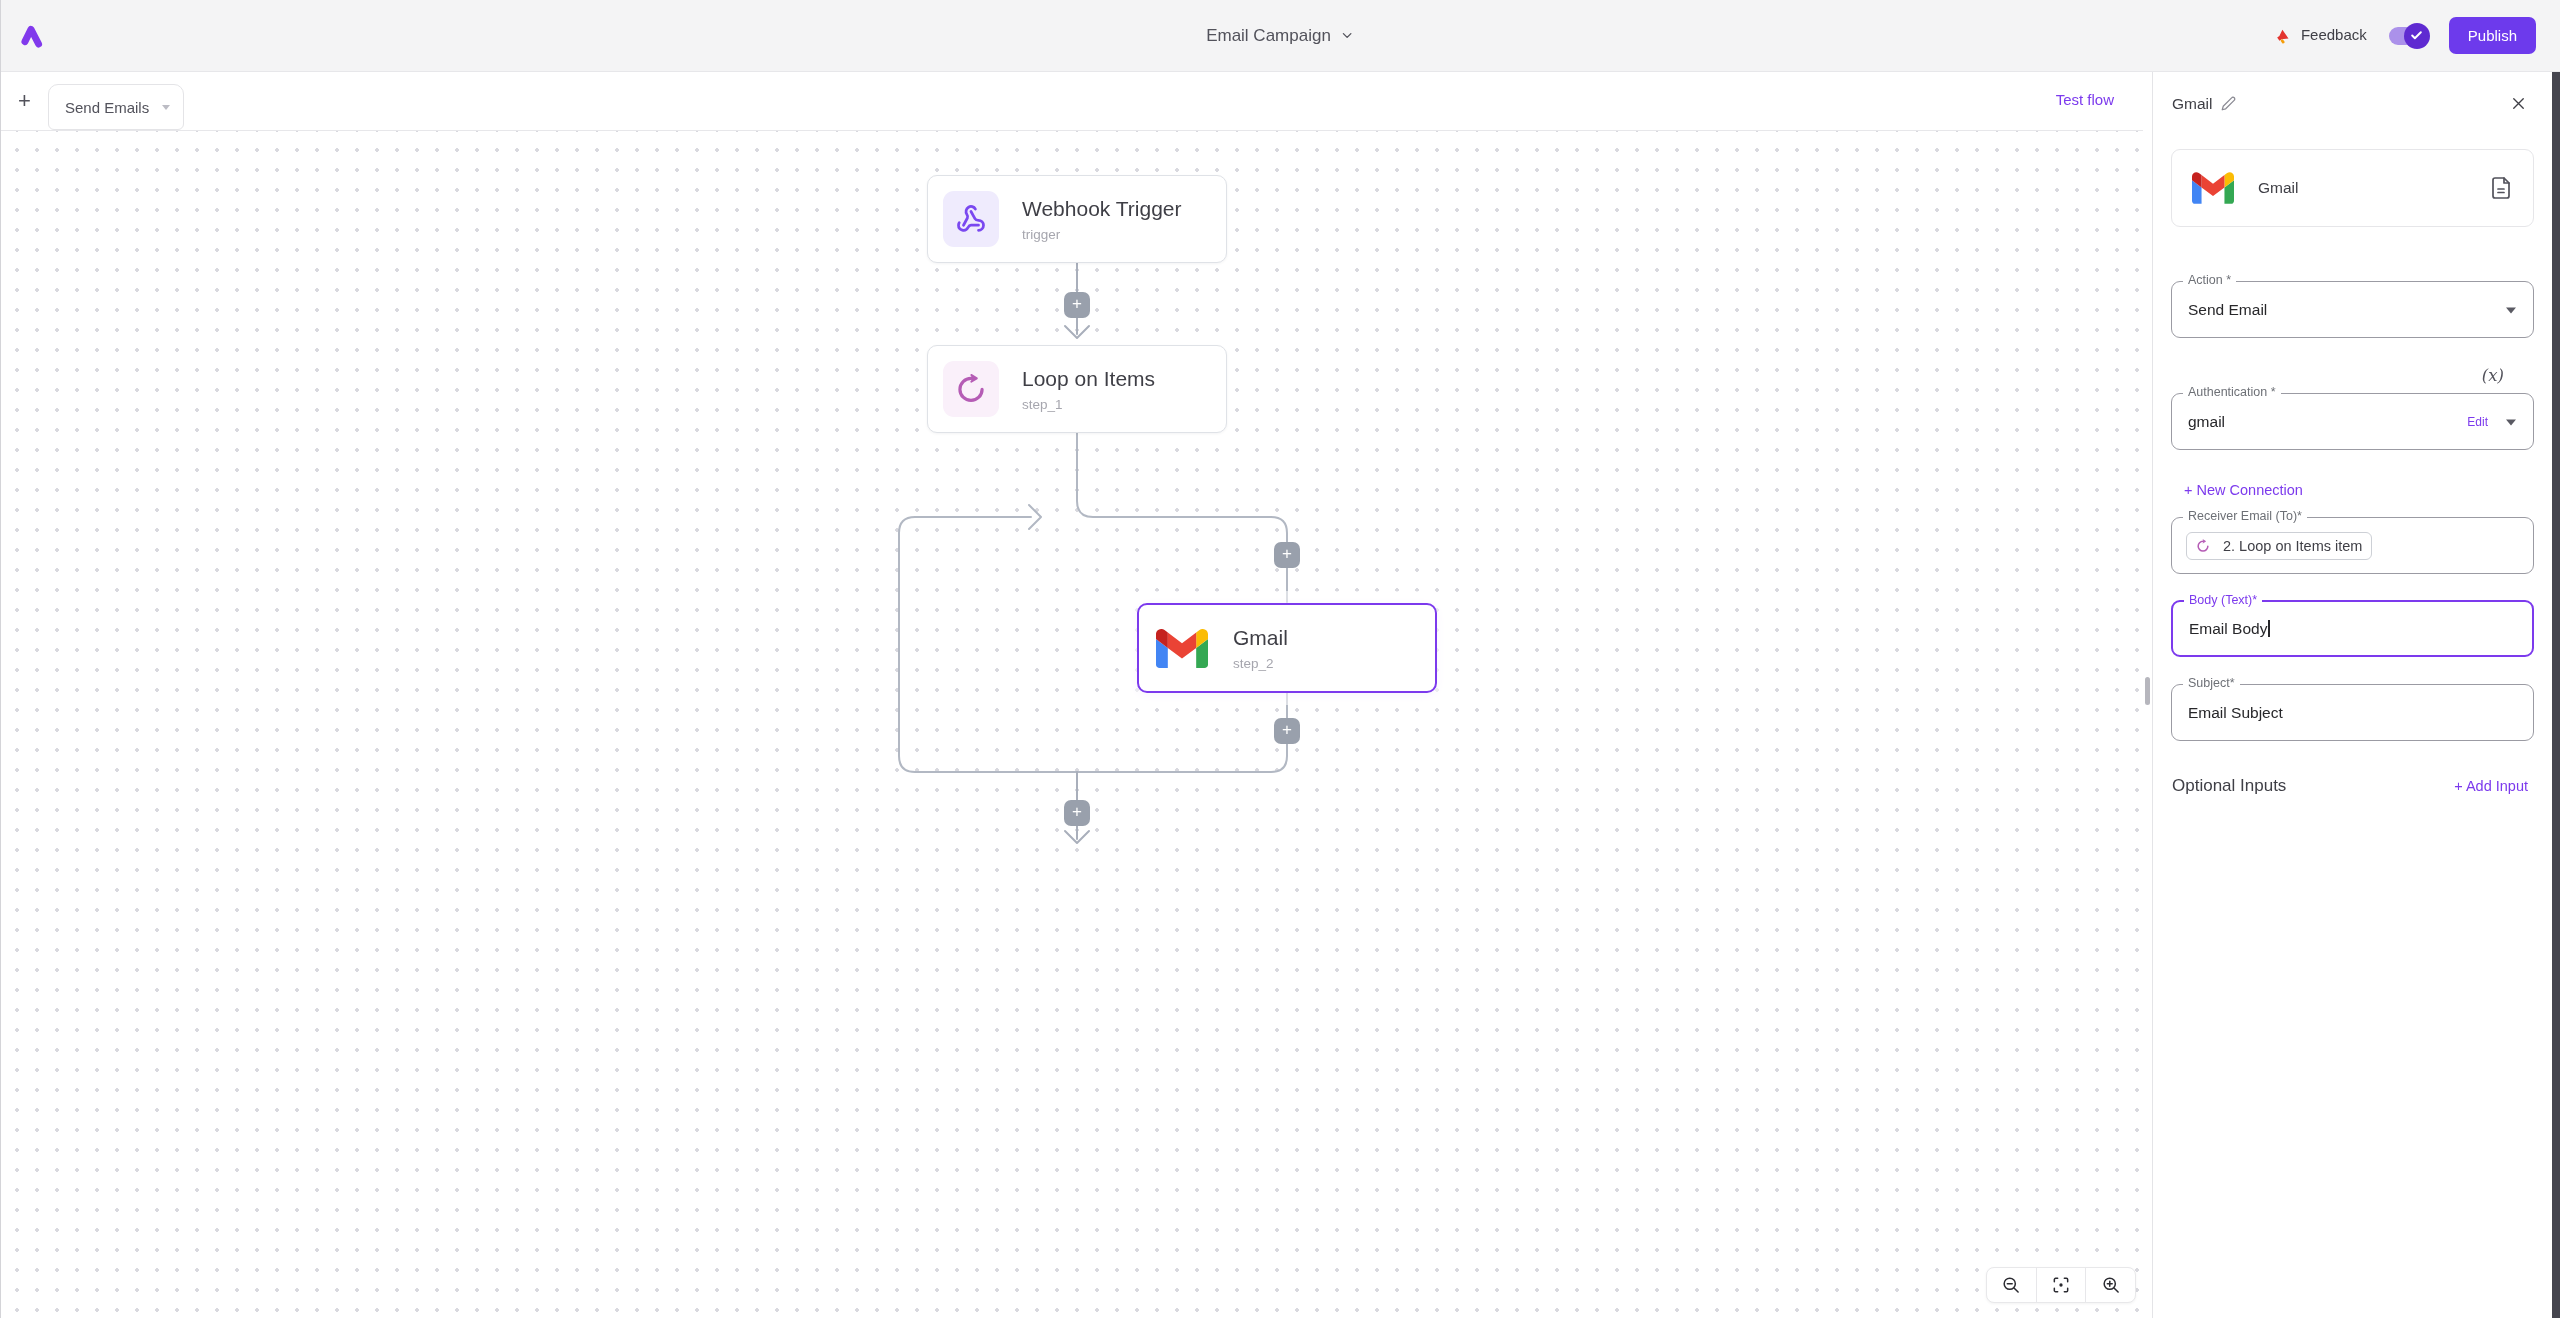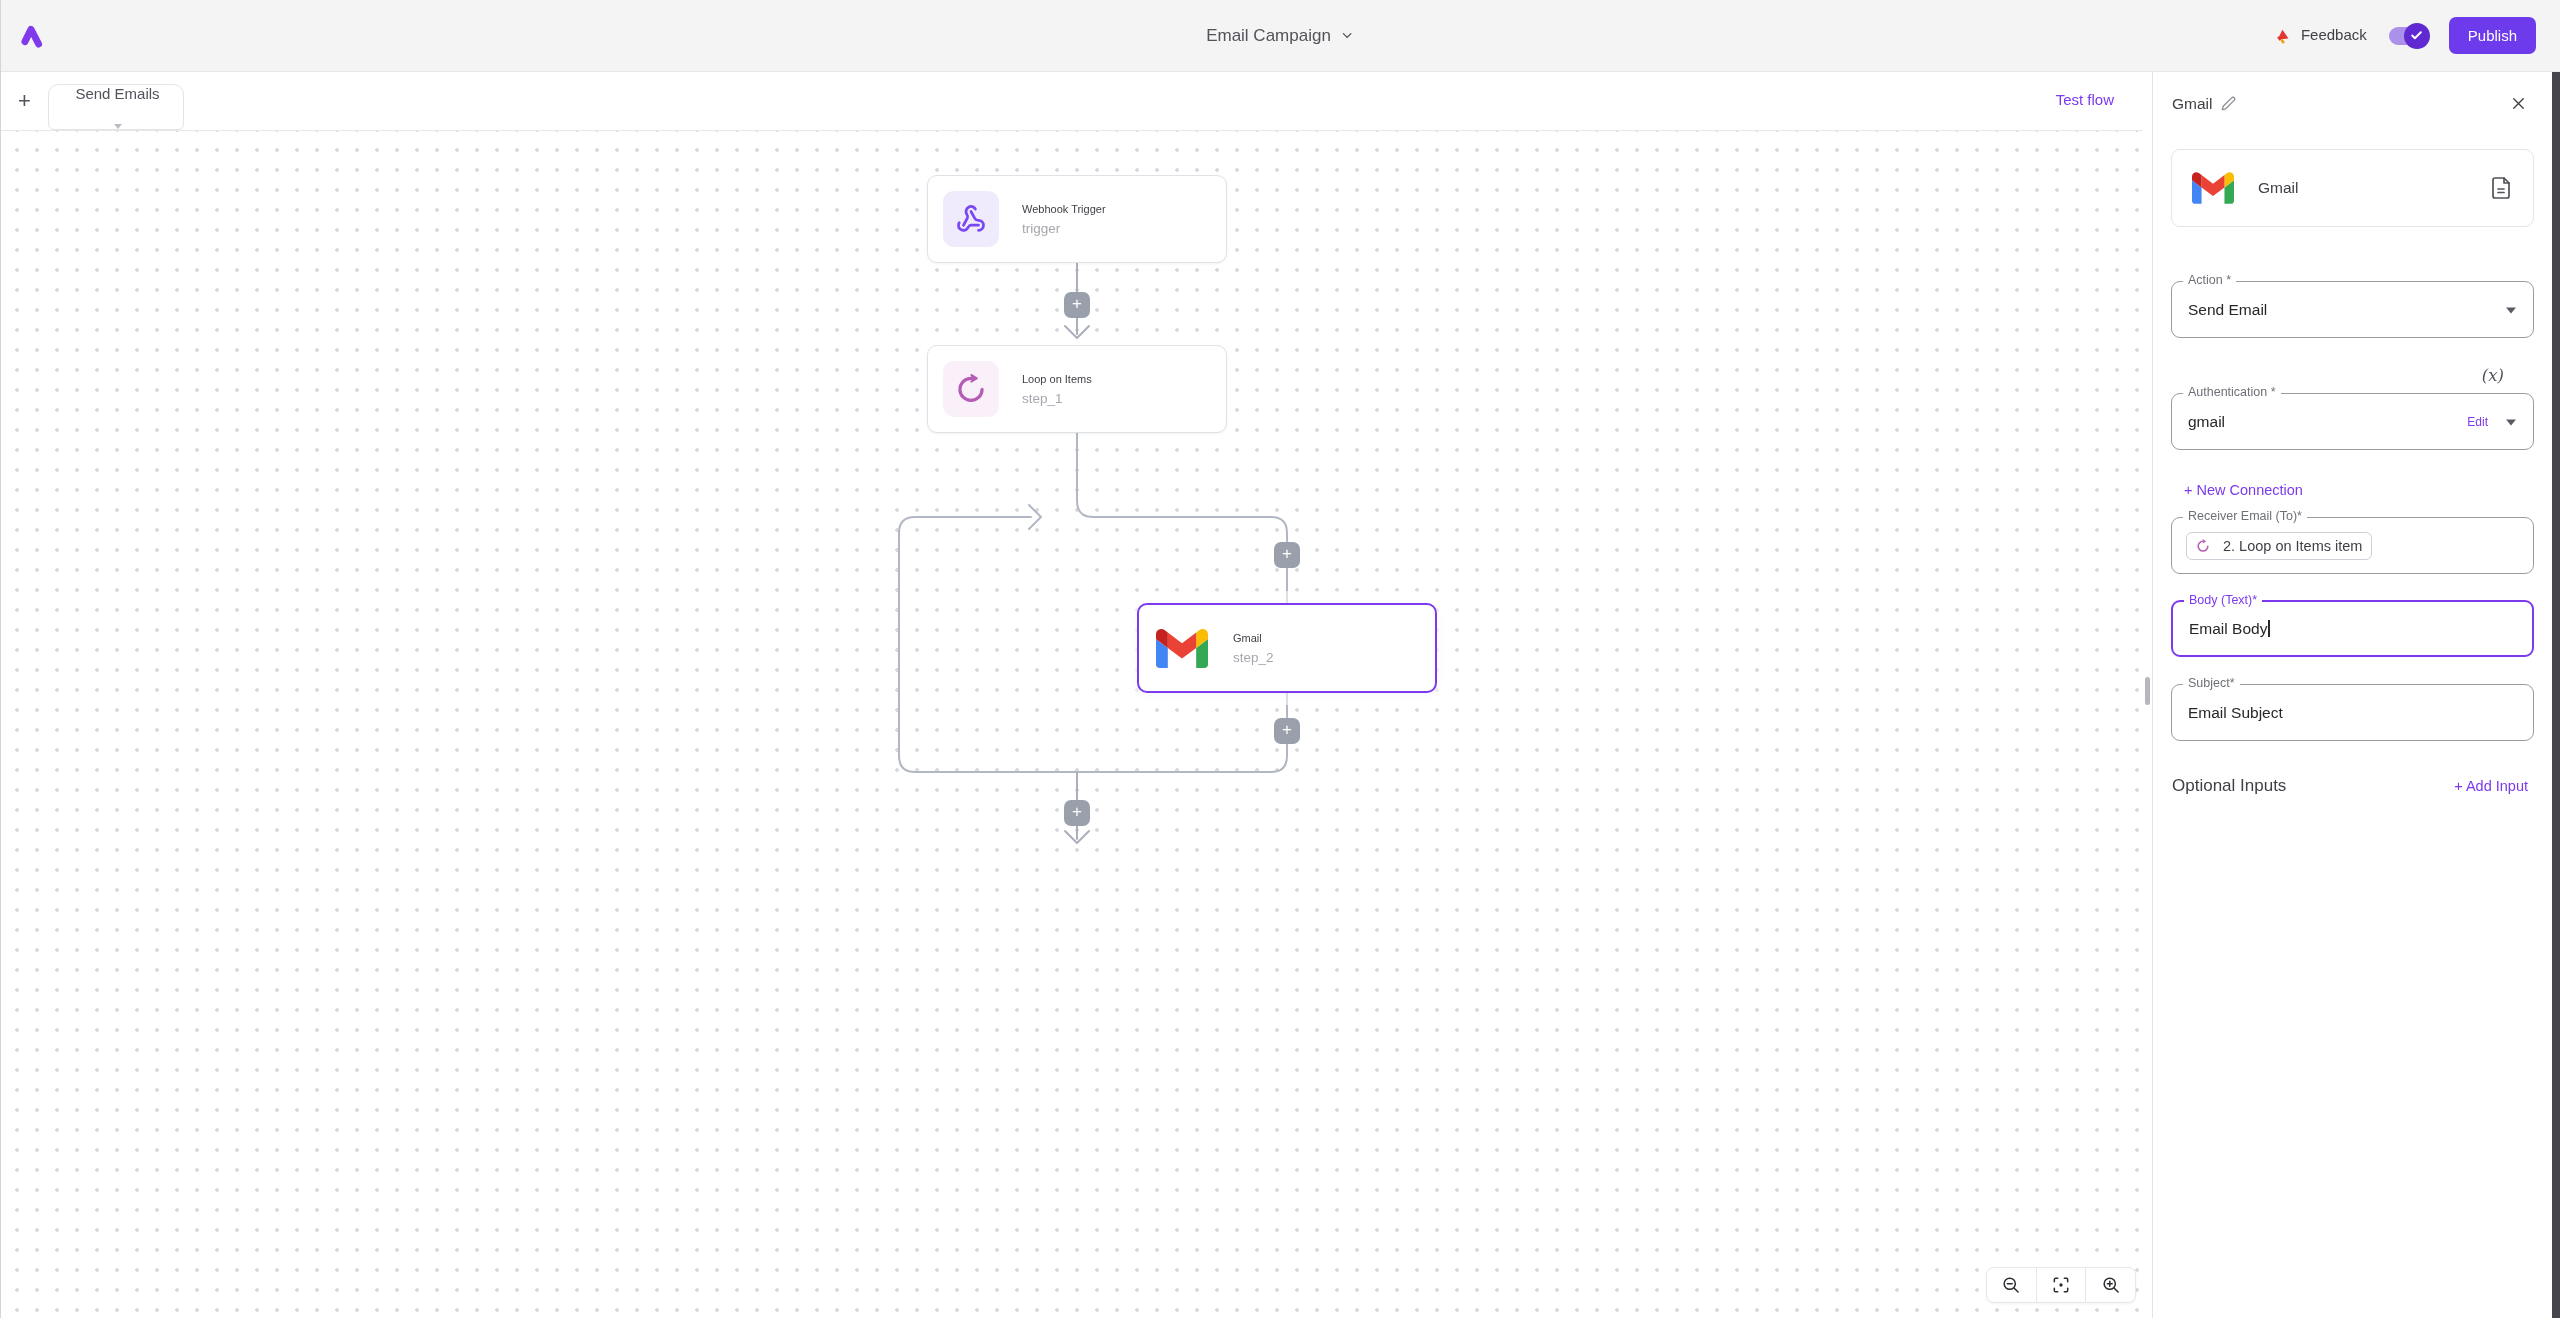--- a/index.html
+++ b/index.html
@@ -29,41 +29,41 @@
   #right-strip { width:8px; background:#45454e; }
 
   
   #tabstrip { height:59px; background:#fff; border-bottom:1px solid #e7e7ea; position:relative;
               display:flex; align-items:flex-end; }
   .add-flow { position:absolute; left:13px; top:50%; transform:translateY(-50%);
               font-size:22px; color:#52525b; font-weight:300; cursor:pointer; line-height:1; padding:2px 4px; }
   .flow-tab { margin-left:47px; width:136px; height:46px; background:#fff;
               border:1px solid #e4e4e7; border-radius:10px 10px 6px 6px;
               display:flex; align-items:center; justify-content:space-between;
-              padding:0 13px 0 16px; cursor:pointer;flex-direction:column; }
+              padding:0 13px 0 16px; cursor:pointer; }
   .flow-tab-label { font-size:15px; color:#52525b; }
   .caret-sm { width:0; height:0; border-left:4.5px solid transparent; border-right:4.5px solid transparent;
               border-top:5.5px solid #bcbcc4; }
   .test-flow { position:absolute; right:29px; top:19px; color:#7c3aed; font-size:15px; cursor:pointer; }
 
   
   #canvas { position:relative; flex:1; background:#fff;
             background-image:radial-gradient(circle, #d9d9df 1.6px, transparent 1.6px);
             background-size:20px 20px; background-position:6px 9px; overflow:hidden; }
   #edges { position:absolute; left:0; top:0; }
   .node { position:absolute; width:300px; height:88px; background:#fff; border:1px solid #dfe2e7;
           border-radius:10px; display:flex; align-items:center; padding-left:15px; gap:23px;
           box-shadow:0 1px 3px rgba(20,20,40,.05); cursor:pointer; }
   .node.selected { border:2.5px solid #7c3aed; height:90px; box-shadow:0 0 0 12px rgba(255,255,255,.55), 0 2px 10px rgba(124,58,237,.10); }
   .nicon { width:56px; height:56px; border-radius:11px; display:flex; align-items:center; justify-content:center; flex:none; }
   .nicon.webhook { background:#efebfd; }
   .nicon.loop { background:#faf0fa; }
   .nicon.plain { background:transparent; }
   .ntexts { display:flex; flex-direction:column; gap:6px; }
-  .ntitle { font-size:11px; color:#3f3f46; }
+  .ntitle { font-size:21px; color:#3f3f46; }
   .nsub { font-size:13.5px; color:#a6a6ae; }
   .edge-plus { position:absolute; width:26px; height:26px; background:#99a0ac; border-radius:7px;
                color:#fff; font-size:17px; line-height:24px; text-align:center; cursor:pointer; user-select:none; }
 
   
   #zoombar { position:absolute; left:1985px; top:1136px; width:150px; height:36px; background:#fff;
              border:1px solid #e8e8ea; border-radius:8px; display:flex; box-shadow:0 1px 3px rgba(0,0,0,.05); }
   .zbtn { flex:1; display:flex; align-items:center; justify-content:center; cursor:pointer; }
   .zbtn + .zbtn { border-left:1px solid #e7e7ea; }
 

